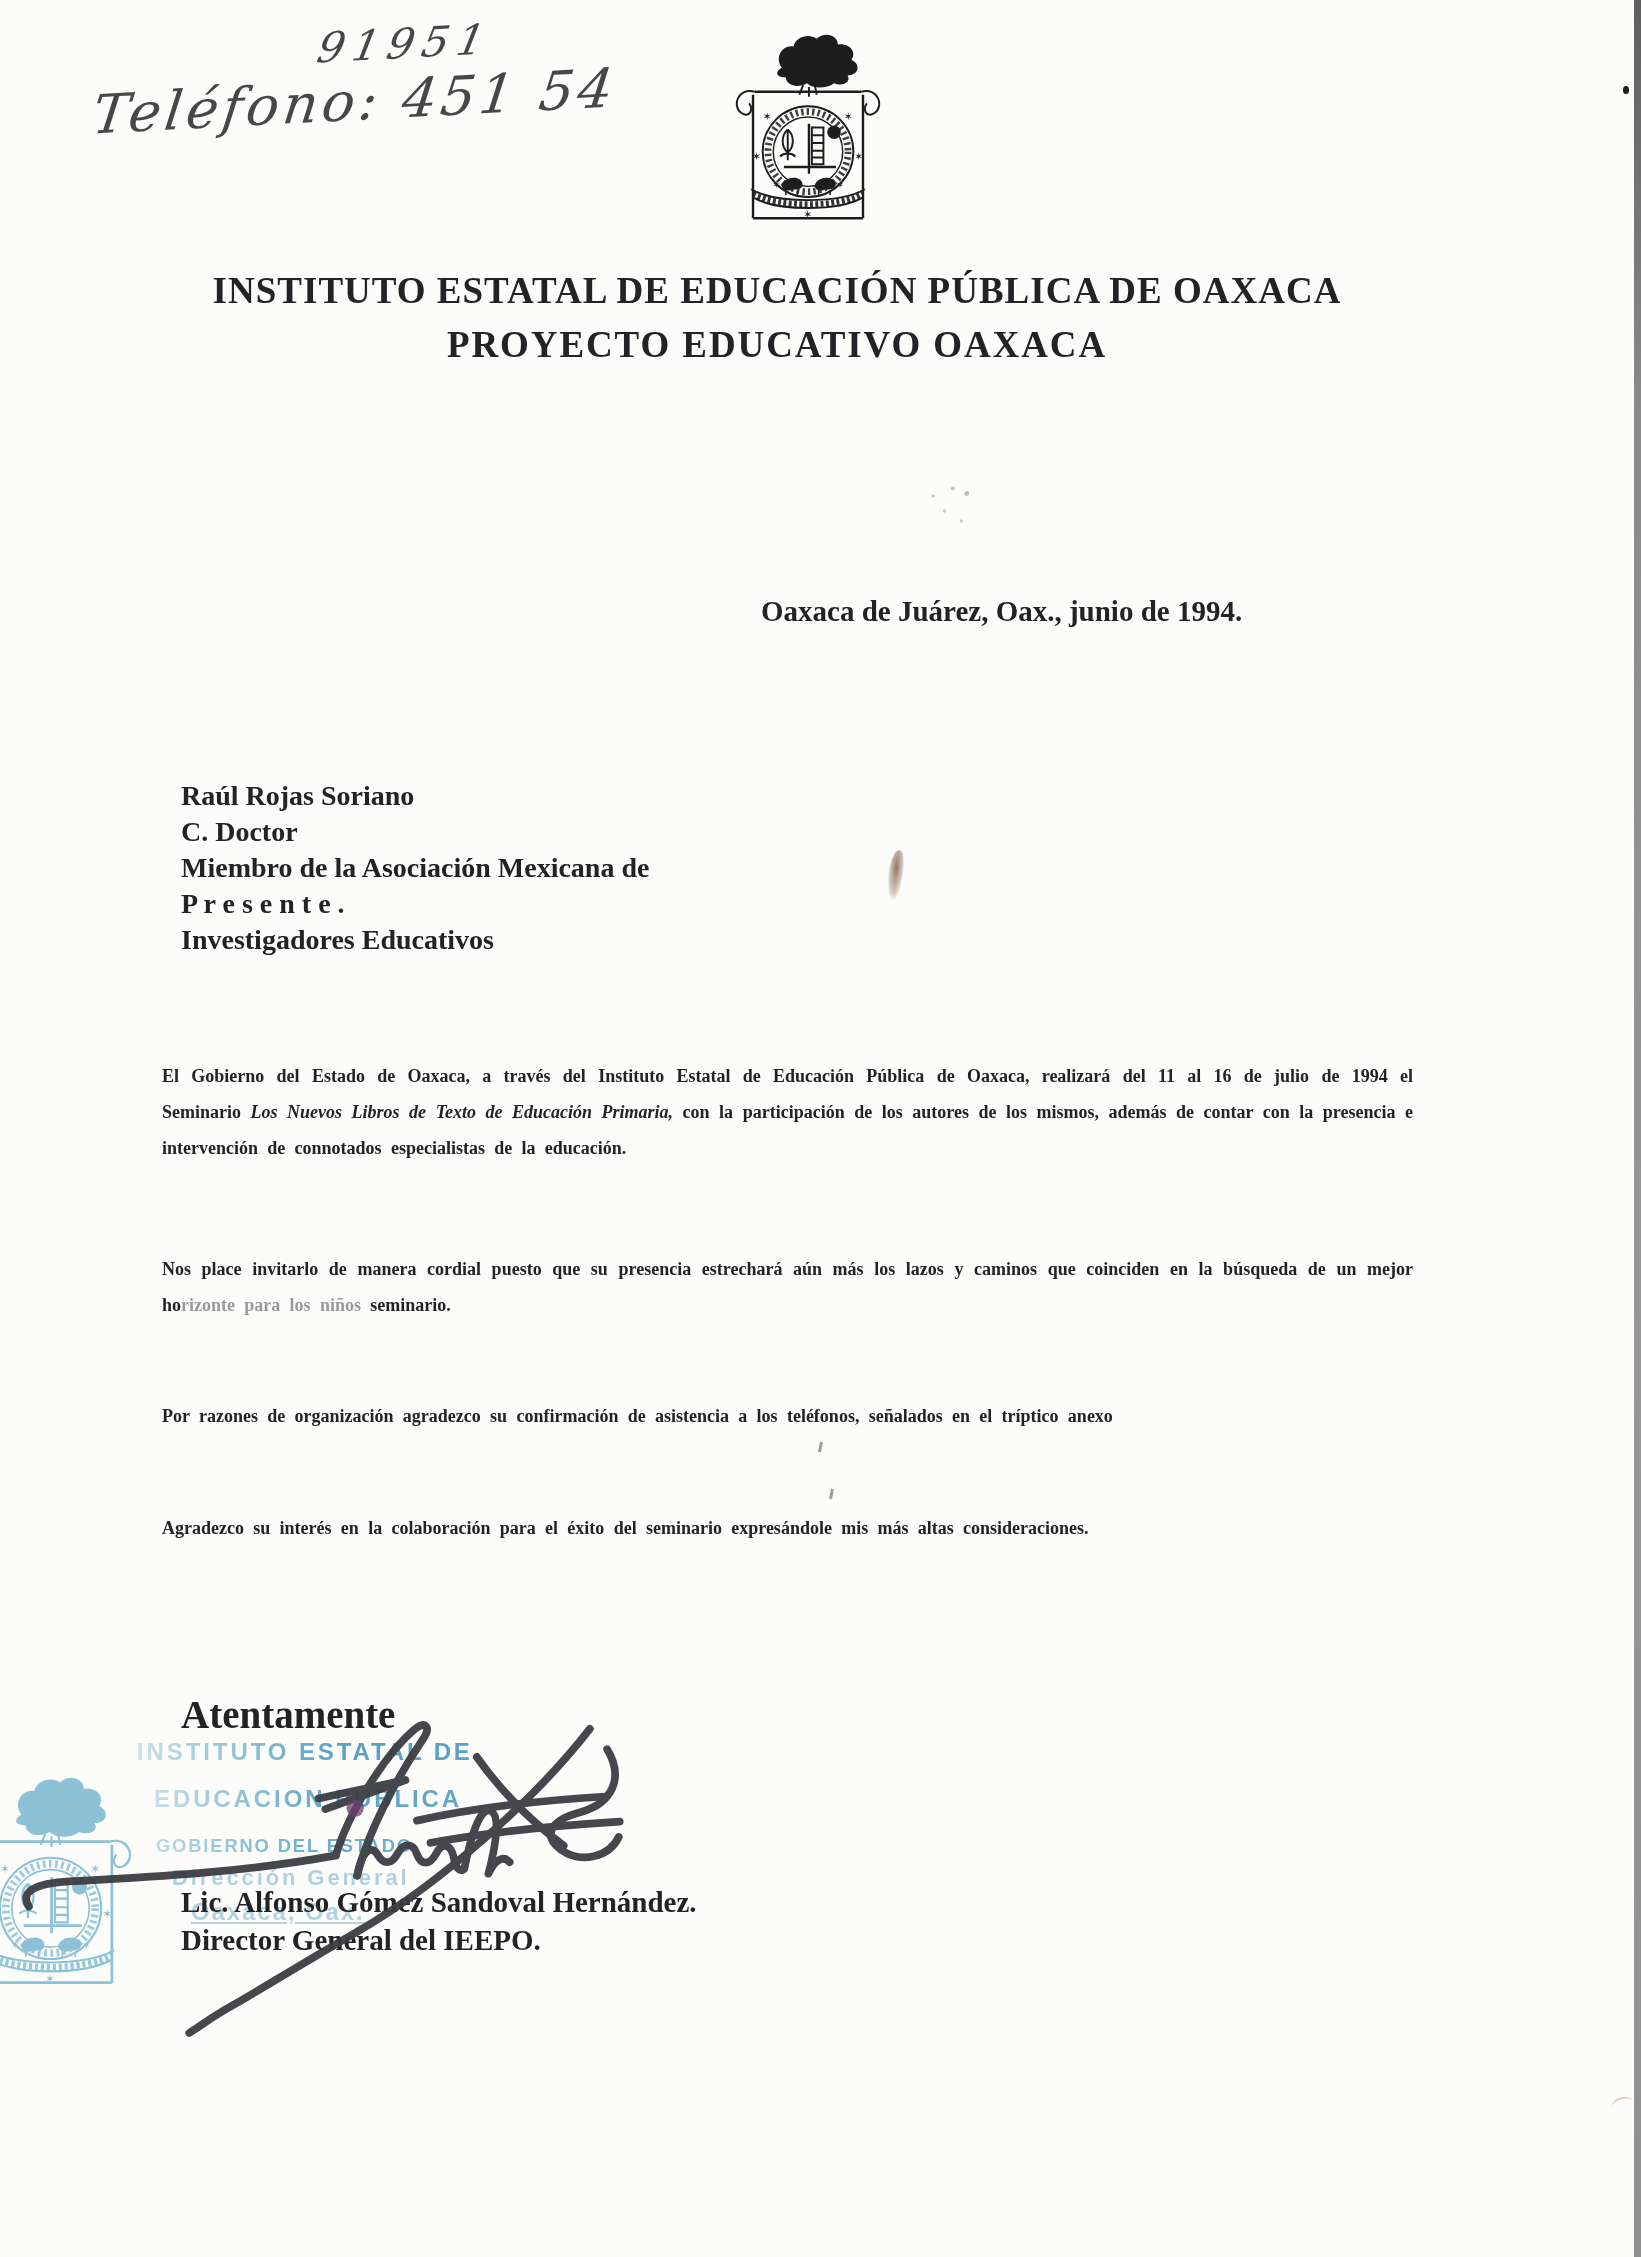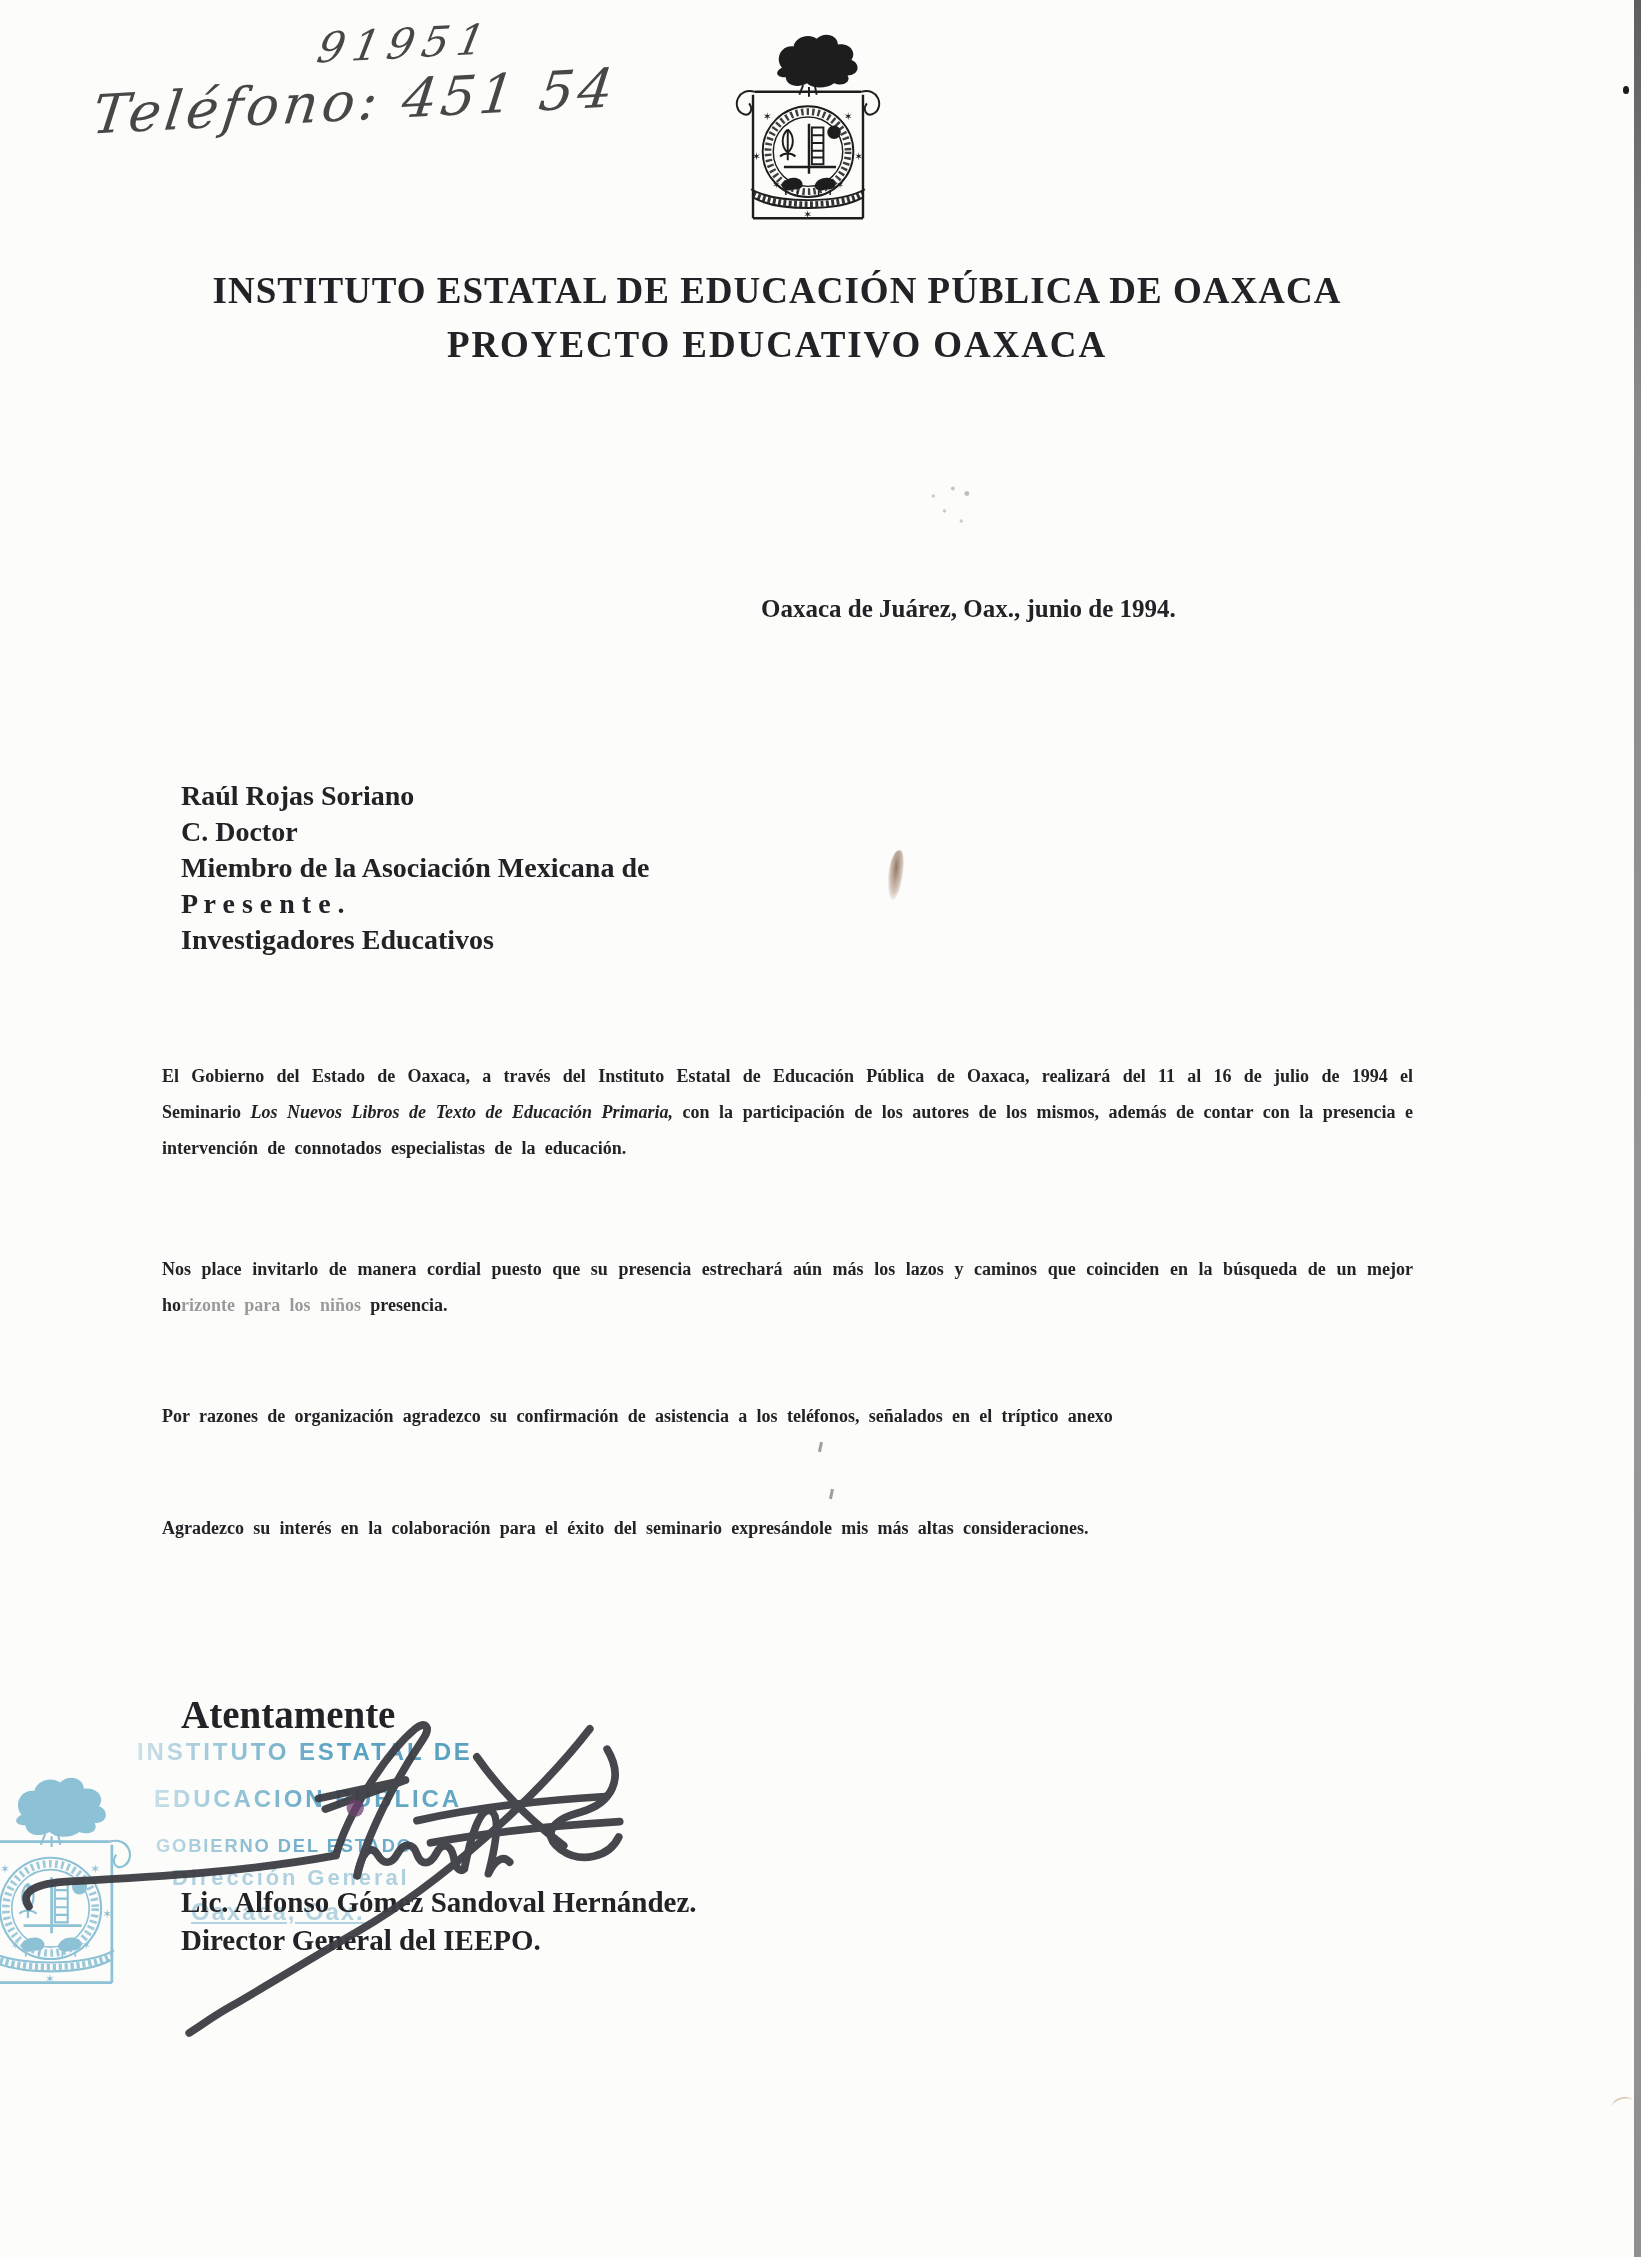--- a/index.html
+++ b/index.html
@@ -49,21 +49,21 @@
   .hw-phone  { left: 95px;  top: 70px; font-size: 54px; transform: skewX(-10deg) rotate(-3deg); letter-spacing: 3.9px; }
 
   
   .seal-top { position: absolute; left: 726px; top: 29px; color: #1d1d1d; }
   .seal-bottom { position: absolute; left: -41px; top: 1771px; color: #84bcd2; opacity: .92; }
   .title-block { position: absolute; left: 106px; top: 0; width: 1342px; text-align: center; }
   .title-1 { position: absolute; top: 268px; width: 100%; font-size: 37px; font-weight: bold; letter-spacing: 1px; transform: scaleY(1.05); }
   .title-2 { position: absolute; top: 322px; width: 100%; font-size: 37px; font-weight: bold; letter-spacing: 1.9px; transform: scaleY(1.05); }
 
   
-  .dateline { position: absolute; left: 761px; top: 595px; font-size: 25px; font-weight: bold; white-space: nowrap; }
+  .dateline { position: absolute; left: 761px; top: 595px; font-size: 29px; font-weight: bold; white-space: nowrap; }
   .recipient { position: absolute; left: 181px; top: 778px; font-size: 28px; font-weight: bold; line-height: 36px; }
   .para {
     position: absolute; left: 162px; width: 1251px;
     font-size: 18px; font-weight: bold; line-height: 36px;
     text-align: justify; word-spacing: 4.8px;
   }
   .para-0 { top: 1058px; }
   .para-1 { top: 1251px; }
   .para-2 { top: 1398px; }
   .para-3 { top: 1510px; }
@@ -143,21 +143,21 @@
 
   <div class="recipient">
     <div>Raúl Rojas Soriano</div>
     <div>C. Doctor</div>
     <div>Miembro de la Asociación Mexicana de</div>
     <div>P r e s e n t e .</div>
     <div>Investigadores Educativos</div>
   </div>
 
   <div class="para para-0"><span>El Gobierno del Estado de Oaxaca, a través del Instituto Estatal de Educación Pública de Oaxaca, realizará del 11 al 16 de julio de 1994 el Seminario </span><span class="seg-italic">Los Nuevos Libros de Texto de Educación Primaria,</span><span> con la participación de los autores de los mismos, además de contar con la presencia e intervención de connotados especialistas de la educación.</span></div>
-  <div class="para para-1"><span>Nos place invitarlo de manera cordial puesto que su presencia estrechará aún más los lazos y caminos que coinciden en la búsqueda de un mejor ho</span><span class="seg-faded">rizonte para los niños</span><span> presencia.</span></div>
+  <div class="para para-1"><span>Nos place invitarlo de manera cordial puesto que su presencia estrechará aún más los lazos y caminos que coinciden en la búsqueda de un mejor ho</span><span class="seg-faded">rizonte para los niños</span><span> seminario.</span></div>
   <div class="para para-2"><span>Por razones de organización agradezco su confirmación de asistencia a los teléfonos, señalados en el tríptico anexo</span></div>
   <div class="para para-3"><span>Agradezco su interés en la colaboración para el éxito del seminario expresándole mis más altas consideraciones.</span></div>
 
   <div class="closing">Atentamente</div>
 
   <svg class="seal-bottom" width="183" height="222" viewBox="0 0 170 205">
     <use href="#seal-symbol"></use>
   </svg>
   <div class="stamp-line stamp-1">INSTITUTO ESTATAL DE</div>
   <div class="stamp-line stamp-2">EDUCACION PUBLICA</div>

